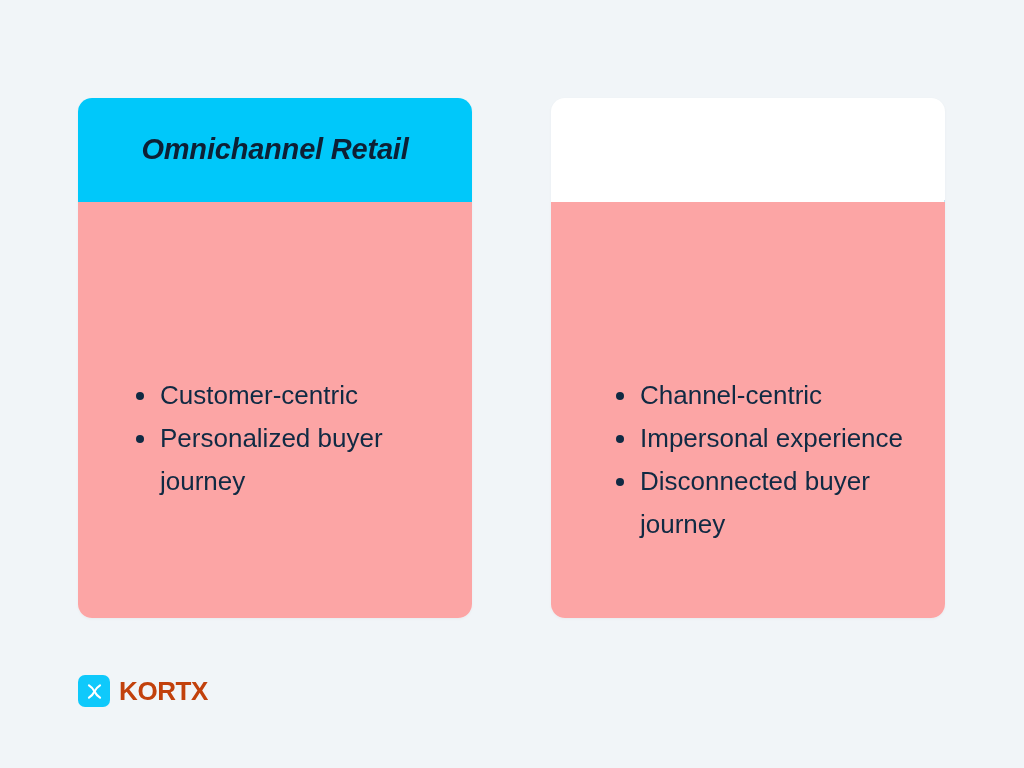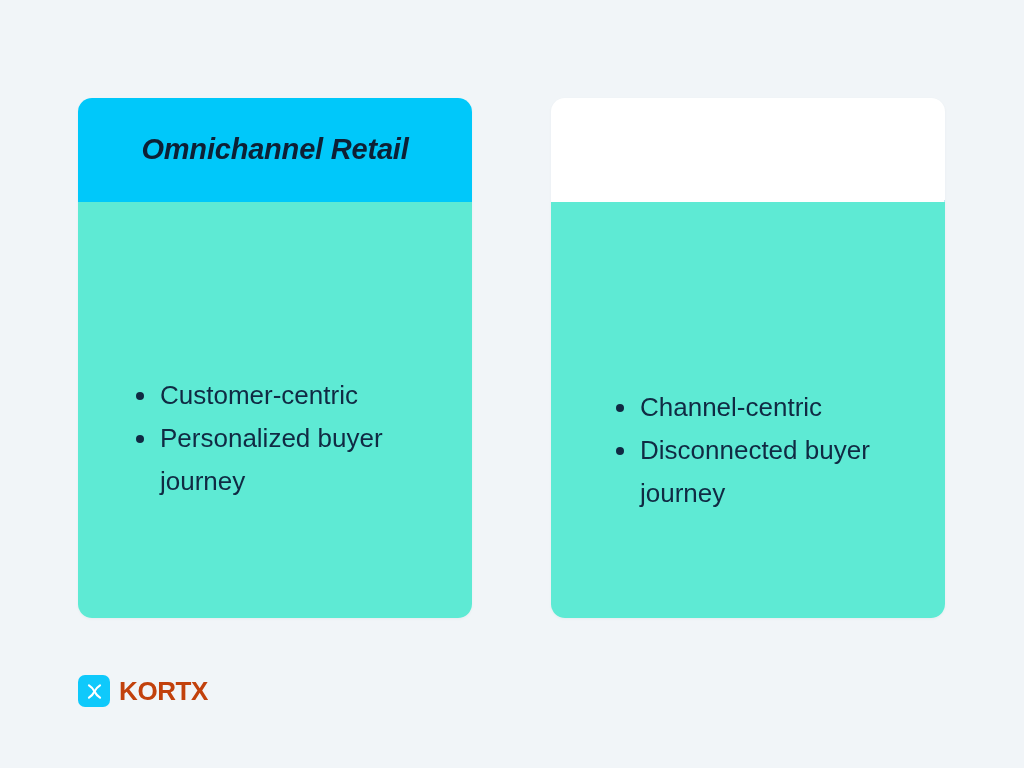--- a/index.html
+++ b/index.html
@@ -33,21 +33,21 @@
   }
   .card-left  { left: 78px; }
   .card-right { left: 551px; }
 
   .card-body {
     position: absolute;
     left: 0;
     right: 0;
     top: 104px;
     bottom: 0;
-    background: #5eead4;
+    background: #fca5a5;
     border-radius: 0 0 14px 14px;
   }
 
   
   .edge-accent {
     position: absolute;
     top: 102px;
     width: 1px;
     height: 192px;
     background: #bde9f8;
@@ -83,21 +83,21 @@
   .bullet-list {
     position: absolute;
     top: 172px;
     left: 0;
     right: 0;
     margin: 0;
     padding: 0;
     list-style: none;
   }
   .card-left  .bullet-list { padding-left: 58px; padding-right: 30px; }
-  .card-right .bullet-list { padding-left: 65px; padding-right: 22px; margin-top: 12px; }
+  .card-right .bullet-list { padding-left: 65px; padding-right: 22px; }
 
   .bullet-item {
     position: relative;
     color: #102a43;
     font-size: 26px;
     line-height: 43px;
     padding-left: 24px;
     margin: 0;
   }
   .bullet-dot {
@@ -164,20 +164,24 @@
   <div class="card card-right">
     <div class="edge-accent"></div>
     <div class="card-body">
       <ul class="bullet-list">
         <li class="bullet-item">
           <span class="bullet-dot"></span>
           <span>Channel-centric</span>
         </li>
         <li class="bullet-item">
           <span class="bullet-dot"></span>
+          <span>Impersonal experience</span>
+        </li>
+        <li class="bullet-item">
+          <span class="bullet-dot"></span>
           <span>Disconnected buyer journey</span>
         </li>
       </ul>
     </div>
   </div>
 
   <div class="brand">
     <div class="brand-mark">
       <svg width="19" height="19" viewBox="0 0 20 20" aria-hidden="true">
         <path d="M4.2 3.6 C7.4 5.6 8.8 7.6 10 10 C11.2 12.4 12.6 14.4 15.8 16.4" stroke="#ffffff" stroke-width="2.3" stroke-linecap="round" fill="none"></path>

